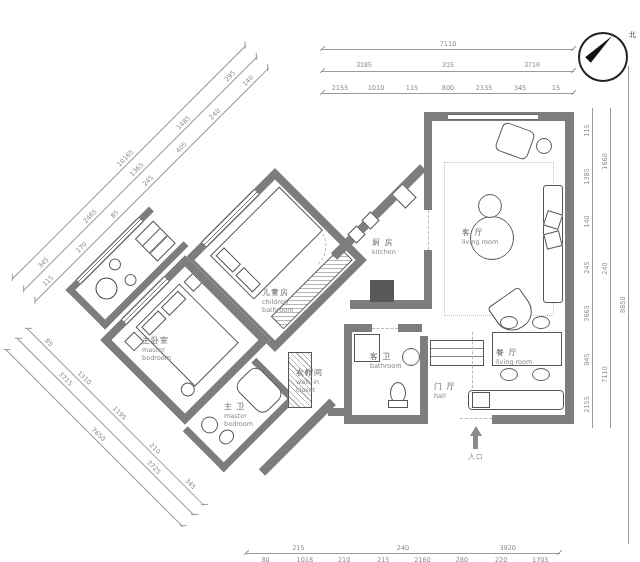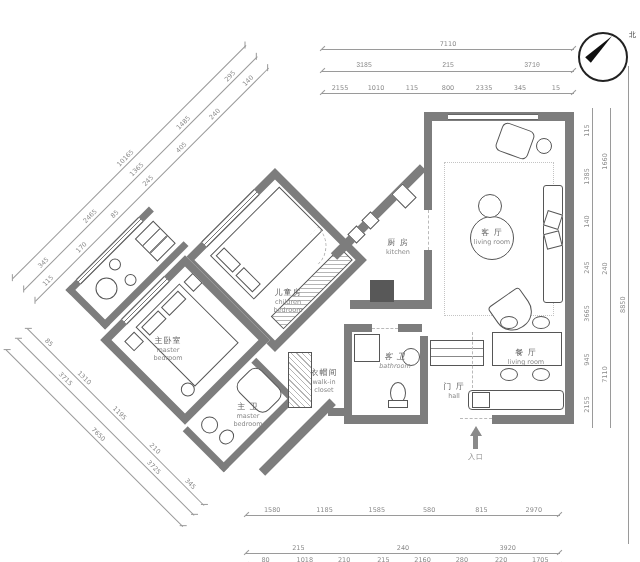--- a/index.html
+++ b/index.html
@@ -17,21 +17,21 @@
   .ellipse{ border-radius:50%; }
   .hatch{ background:repeating-linear-gradient(45deg,#fff,#fff 3px,#b5b5b5 3px,#b5b5b5 4px); }
   .lines3{ background:linear-gradient(#fff 28%, #888 28%, #888 34%, #fff 34%, #fff 62%, #888 62%, #888 68%, #fff 68%); }
   .window{ position:absolute; background:linear-gradient(#fff 42%, #777 42%, #777 58%, #fff 58%);
            border-top:1px solid #666; border-bottom:1px solid #666; box-sizing:border-box; }
   .dash{ position:absolute; border:0; }
   .dash.h{ border-top:1px dashed #b9b9b9; }
   .dash.v{ border-left:1px dashed #b9b9b9; }
   .arc{ position:absolute; border:1px dashed #b0b0b0; background:transparent; }
 
-  .room-label{ position:absolute; text-align:center; color:#5f5f5f; line-height:1.25; pointer-events:none; }
+  .room-label{ position:absolute; color:#5f5f5f; line-height:1.25; pointer-events:none; }
   .room-label .zh{ font-size:8px; letter-spacing:1px; white-space:nowrap; }
   .room-label .en{ font-size:6.5px; color:#8a8a8a; }
 
   .dimrow{ position:absolute; border-bottom:1px solid var(--dim); display:flex; height:9px; }
   .dimrow:before,.dimrow:after{ content:""; position:absolute; bottom:-3px; width:1px; height:7px;
         background:var(--dim); transform:rotate(45deg); }
   .dimrow:before{ left:0; } .dimrow:after{ right:0; }
   .dim-num{ flex:1; text-align:center; font-size:6.5px; color:var(--dimtext); line-height:1;
             transform:translateY(1px); white-space:nowrap; }
   .dimcol{ position:absolute; border-left:1px solid var(--dim); display:flex; flex-direction:column; width:10px; }
@@ -151,43 +151,43 @@
   <div class="room-label" style="left:462px;top:228px;width:60px;">
     <div class="zh">客 厅</div>
     <div class="en">living room</div>
   </div>
   <div class="room-label" style="left:372px;top:238px;width:52px;">
     <div class="zh">厨 房</div>
     <div class="en">kitchen</div>
   </div>
   <div class="room-label" style="left:262px;top:288px;width:52px;">
     <div class="zh">儿童房</div>
-    <div class="en">children bedroom</div>
+    <div class="en">children bathroom</div>
   </div>
   <div class="room-label" style="left:142px;top:336px;width:52px;">
     <div class="zh">主卧室</div>
     <div class="en">master bedroom</div>
   </div>
   <div class="room-label" style="left:496px;top:340px;width:60px;margin-top:8px;">
     <div class="zh">餐 厅</div>
     <div class="en">living room</div>
   </div>
   <div class="room-label" style="left:434px;top:382px;width:40px;">
     <div class="zh">门 厅</div>
     <div class="en">hall</div>
   </div>
-  <div class="room-label" style="left:370px;top:352px;width:50px;font-style:italic;">
+  <div class="room-label" style="left:370px;top:352px;width:50px;">
     <div class="zh">客 卫</div>
     <div class="en">bathroom</div>
   </div>
   <div class="room-label" style="left:224px;top:402px;width:48px;">
     <div class="zh">主 卫</div>
     <div class="en">master bedroom</div>
   </div>
-  <div class="room-label" style="left:296px;top:368px;width:40px;margin-left:8px;">
+  <div class="room-label" style="left:296px;top:368px;width:40px;">
     <div class="zh">衣帽间</div>
     <div class="en">walk-in closet</div>
   </div>
 
   <div class="dimrow" style="left:322px;top:40px;width:252px;">
       <span class="dim-num">7110</span>
     </div>
   <div class="dimrow" style="left:322px;top:62px;width:252px;font-family:Liberation Mono, monospace;">
       <span class="dim-num">3185</span>
       <span class="dim-num">215</span>
@@ -214,28 +214,20 @@
   <div class="dimcol" style="left:592px;top:108px;height:320px;">
       <span class="dim-num">115</span>
       <span class="dim-num">1385</span>
       <span class="dim-num">140</span>
       <span class="dim-num">245</span>
       <span class="dim-num">3665</span>
       <span class="dim-num">945</span>
       <span class="dim-num">2155</span>
     </div>
 
-  <div class="dimrow" style="left:246px;top:506px;width:314px;">
-      <span class="dim-num">1580</span>
-      <span class="dim-num">1185</span>
-      <span class="dim-num">1585</span>
-      <span class="dim-num">580</span>
-      <span class="dim-num">815</span>
-      <span class="dim-num">2970</span>
-    </div>
   <div class="dimrow" style="left:246px;top:524px;width:314px;margin-top:32px;">
       <span class="dim-num">80</span>
       <span class="dim-num">1018</span>
       <span class="dim-num">210</span>
       <span class="dim-num">215</span>
       <span class="dim-num">2160</span>
       <span class="dim-num">280</span>
       <span class="dim-num">220</span>
       <span class="dim-num">1705</span>
     </div>

